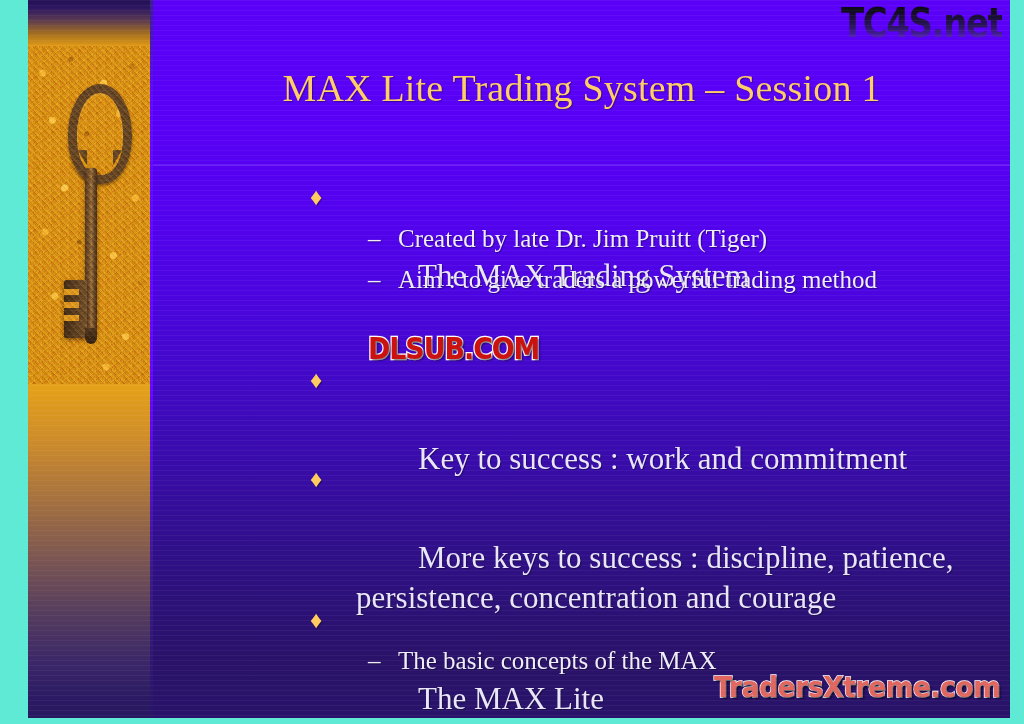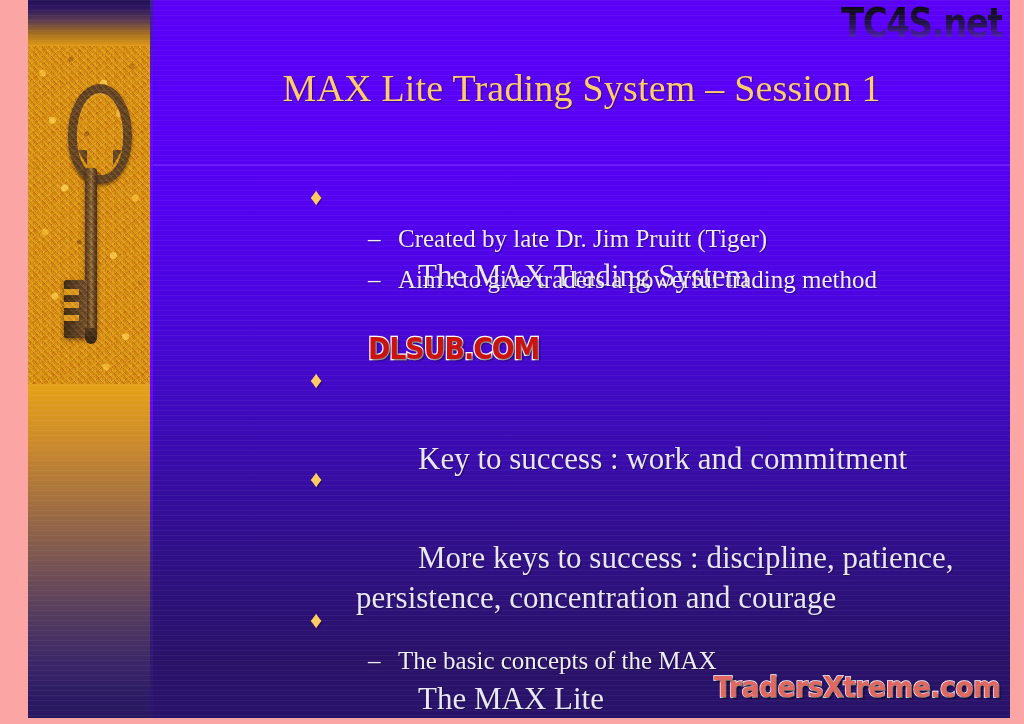--- a/index.html
+++ b/index.html
@@ -11,21 +11,21 @@
     width: 1024px;
     height: 724px;
     overflow: hidden;
     font-family: "Liberation Serif", "DejaVu Serif", serif;
   }
 
   #slide-root {
     position: relative;
     width: 1024px;
     height: 724px;
-    background: #fca5a5;
+    background: #5eead4;
   }
 
   
   #slide-canvas {
     position: absolute;
     left: 28px;
     top: 0px;
     width: 982px;
     height: 718px;
     background: linear-gradient(to bottom,

